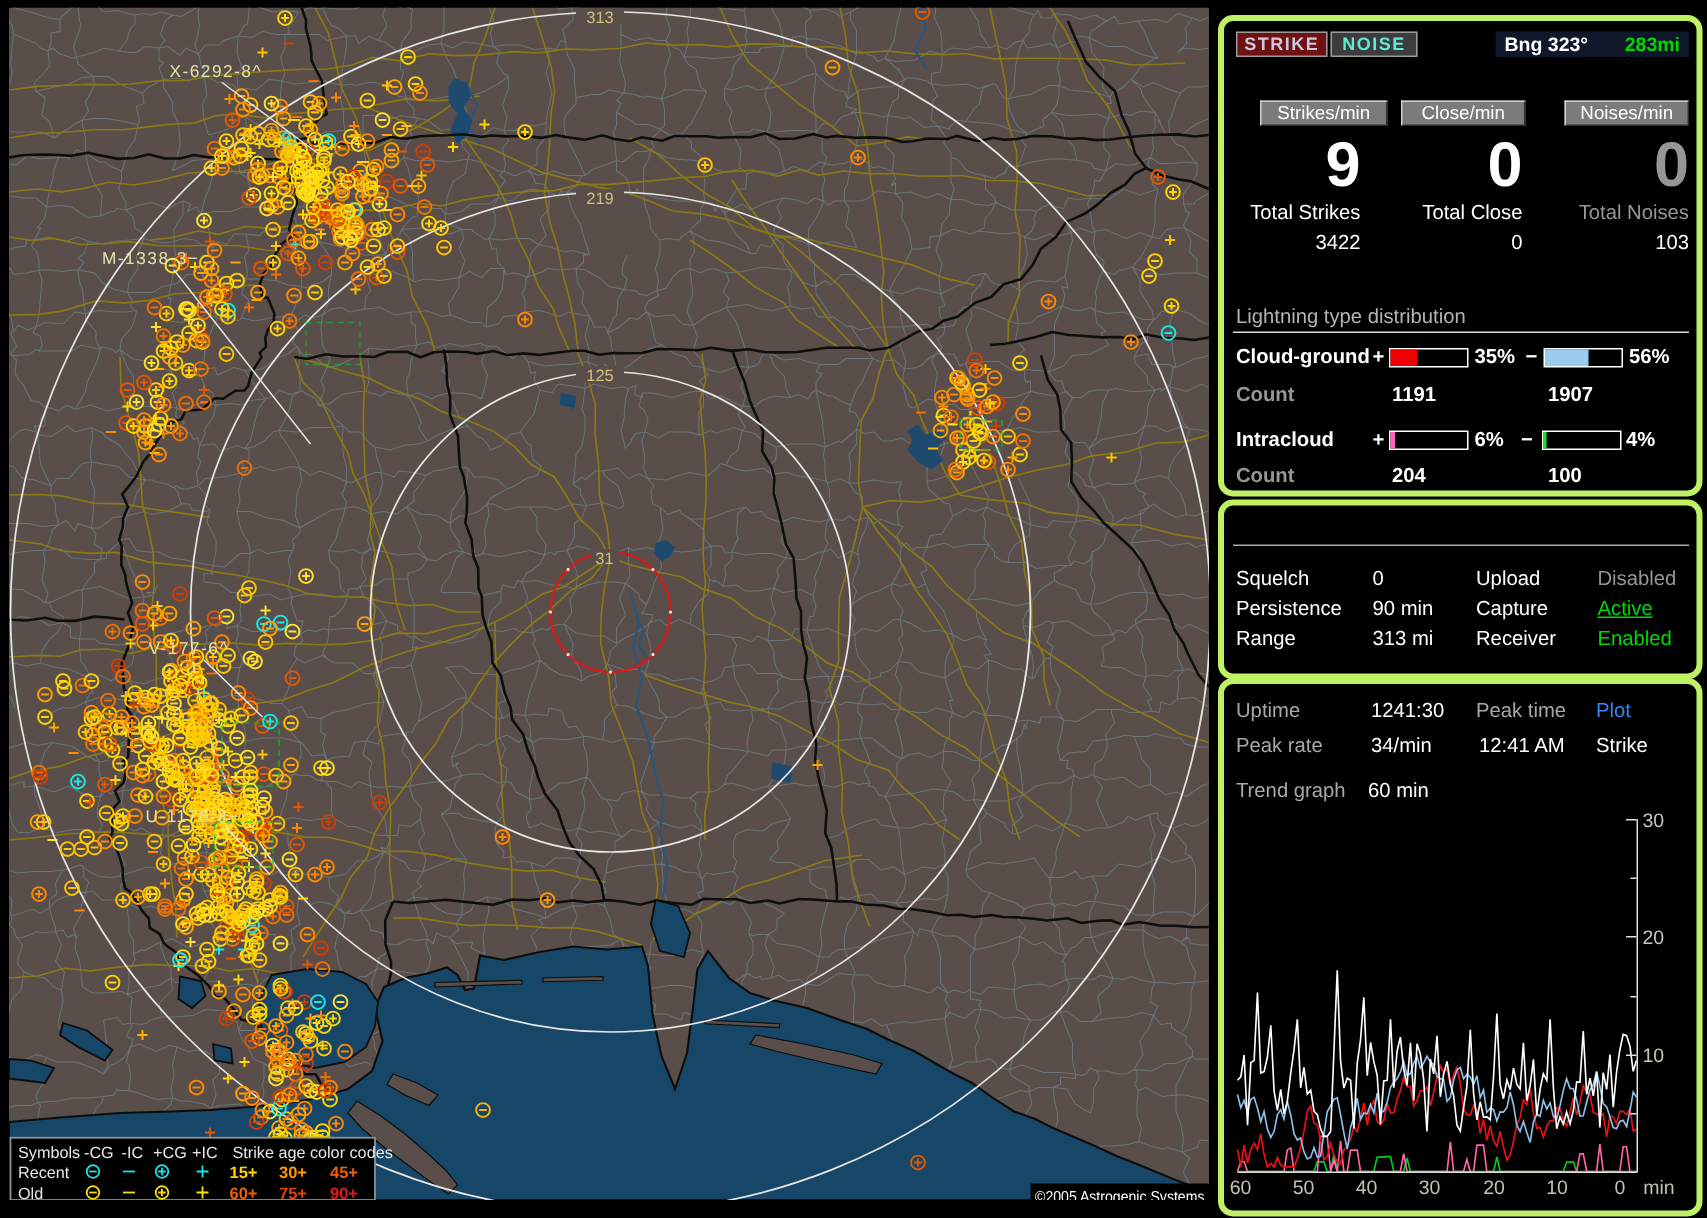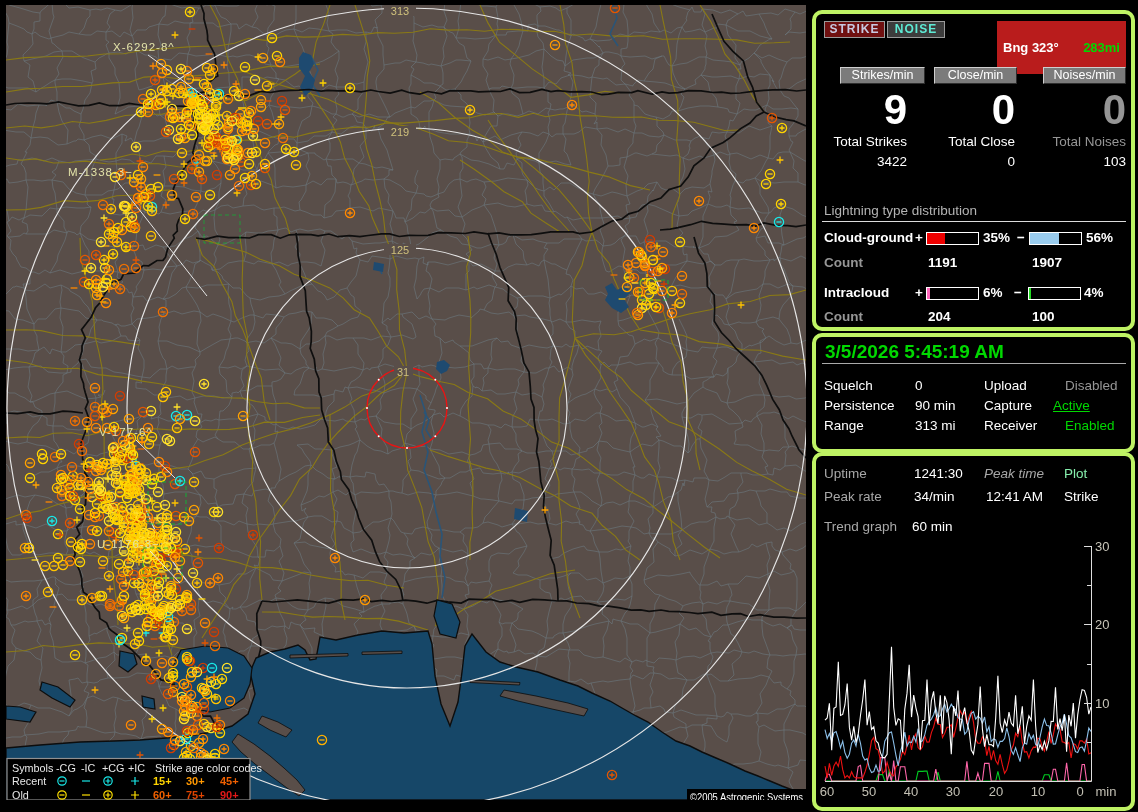--- a/index.html
+++ b/index.html
@@ -3746,21 +3746,21 @@
 </g>
 <g>
 <rect x="687" y="789" width="119" height="16" fill="#000"></rect>
 <text x="690" y="801" font-size="10.6" fill="#fff" textLength="113" lengthAdjust="spacingAndGlyphs">©2005 Astrogenic Systems</text>
 </g>
 </svg>
 
 <div class="panel" style="top:10px;height:313px;">
   <div class="abs" style="left:8px;top:7px;width:59px;height:15px;background:#701010;border:1px solid #9a9a9a;color:#c8c8e0;font-weight:bold;font-size:12px;letter-spacing:1px;text-align:center;line-height:15px;">STRIKE</div>
   <div class="abs" style="left:71px;top:7px;width:56px;height:15px;background:#3c3c3c;border:1px solid #9a9a9a;color:#5eead4;font-weight:bold;font-size:12px;letter-spacing:1px;text-align:center;line-height:15px;">NOISE</div>
-  <div class="abs" style="left:181px;top:7px;width:117px;height:17px;background:#b91c1c;font-weight:bold;font-size:13px;padding:18px 6px;line-height:17px;">Bng 323°<span class="green" style="float:right">283mi</span></div>
+  <div class="abs" style="left:181px;top:7px;width:117px;height:17px;background:#0f172a;font-weight:bold;font-size:13px;padding:0 6px;line-height:17px;">Bng 323°<span class="green" style="float:right">283mi</span></div>
   <div class="btn3d" style="left:24px;top:53px;width:83px;text-align:center;">Strikes/min</div>
   <div class="btn3d" style="left:118px;top:53px;width:81px;">Close/min</div>
   <div class="btn3d" style="left:227px;top:53px;width:81px;">Noises/min</div>
   <div class="abs b" style="top:72px;right:224px;font-size:42px;">9</div>
   <div class="abs b" style="top:72px;right:116px;font-size:42px;">0</div>
   <div class="abs b gray" style="top:72px;right:5px;font-size:42px;">0</div>
   <div class="abs" style="top:120px;right:224px;">Total Strikes</div>
   <div class="abs" style="top:120px;right:116px;">Total Close</div>
   <div class="abs gray" style="top:120px;right:5px;">Total Noises</div>
   <div class="abs" style="top:140px;right:224px;">3422</div>
@@ -3792,41 +3792,40 @@
   <div class="bar" style="left:212px;top:273px;">
       <div style="width:4%;background:#22dd22;"></div>
     </div>
   <div class="abs b" style="left:268px;top:271px;">4%</div>
   <div class="abs b gray" style="left:8px;top:295px;">Count</div>
   <div class="abs b" style="left:112px;top:295px;">204</div>
   <div class="abs b" style="left:216px;top:295px;">100</div>
 </div>
 
 <div class="panel" style="top:333px;height:112px;">
-  <div class="abs b green" style="left:9px;top:4px;font-size:19px;">3/5/2026 5:45:19 AM</div>
   <div class="abs" style="left:6px;top:26px;width:304px;border-top:1px solid #aaa;"></div>
   <div class="abs" style="left:8px;top:41px;">Squelch</div>
     <div class="abs" style="left:99px;top:41px;">0</div>
   <div class="abs" style="left:168px;top:41px;">Upload</div>
     <div class="abs gray" style="left:249px;top:41px;">Disabled</div>
   <div class="abs" style="left:8px;top:61px;">Persistence</div>
     <div class="abs" style="left:99px;top:61px;">90 min</div>
   <div class="abs" style="left:168px;top:61px;">Capture</div>
-    <div class="abs green" style="left:237px;top:61px;text-decoration:underline;">Active</div>
+    <div class="abs green" style="left:249px;top:61px;text-decoration:underline;">Active</div>
   <div class="abs" style="left:8px;top:81px;">Range</div>
     <div class="abs" style="left:99px;top:81px;">313 mi</div>
   <div class="abs" style="left:168px;top:81px;">Receiver</div>
     <div class="abs green" style="left:249px;top:81px;">Enabled</div>
 </div>
 
 <div class="panel" style="top:452px;height:351px;">
   <div class="abs lgray" style="left:8px;top:10px;">Uptime</div>
     <div class="abs" style="left:98px;top:10px;">1241:30</div>
-  <div class="abs lgray" style="left:168px;top:10px;font-style:italic;">Peak time</div>
-    <div class="abs" style="left:248px;top:10px;color:#86efac;">Plot</div>
+  <div class="abs lgray" style="left:168px;top:10px;">Peak time</div>
+    <div class="abs" style="left:248px;top:10px;color:#3b82f6;">Plot</div>
   <div class="abs lgray" style="left:8px;top:33px;">Peak rate</div>
     <div class="abs" style="left:98px;top:33px;">34/min</div>
   <div class="abs" style="left:170px;top:33px;">12:41 AM</div>
     <div class="abs" style="left:248px;top:33px;">Strike</div>
   <div class="abs lgray" style="left:8px;top:63px;">Trend graph</div>
     <div class="abs" style="left:96px;top:63px;">60 min</div>
   <svg class="abs" style="left:0;top:85px;" width="315" height="262" font-family="Liberation Sans, sans-serif">
     <polyline fill="none" stroke="#00cc22" stroke-width="1.1" points="9.0,240.0 11.2,240.0 13.4,240.0 15.7,240.0 17.9,240.0 20.1,240.0 22.3,240.0 24.5,240.0 26.7,240.0 28.9,240.0 31.2,240.0 33.4,240.0 35.6,240.0 37.8,240.0 40.0,240.0 42.2,240.0 44.5,240.0 46.7,240.0 48.9,240.0 51.1,240.0 53.3,240.0 55.5,240.0 57.8,240.0 60.0,240.0 62.2,233.6 64.4,233.6 66.6,233.6 68.8,240.0 71.1,240.0 73.3,228.4 75.5,240.0 77.7,240.0 79.9,240.0 82.2,240.0 84.4,240.0 86.6,240.0 88.8,240.0 91.0,240.0 93.2,240.0 95.5,240.0 97.7,240.0 99.9,240.0 102.1,230.4 104.3,230.4 106.5,230.4 108.8,230.1 111.0,230.1 113.2,240.0 115.4,240.0 117.6,240.0 119.8,240.0 122.0,231.2 124.3,240.0 126.5,240.0 128.7,240.0 130.9,240.0 133.1,240.0 135.3,240.0 137.6,240.0 139.8,240.0 142.0,240.0 144.2,240.0 146.4,240.0 148.7,240.0 150.9,240.0 153.1,240.0 155.3,240.0 157.5,240.0 159.7,240.0 161.9,240.0 164.2,240.0 166.4,240.0 168.6,240.0 170.8,240.0 173.0,240.0 175.2,240.0 177.5,240.0 179.7,240.0 181.9,230.3 184.1,240.0 186.3,240.0 188.6,240.0 190.8,240.0 193.0,240.0 195.2,240.0 197.4,240.0 199.6,240.0 201.8,240.0 204.1,240.0 206.3,240.0 208.5,240.0 210.7,240.0 212.9,240.0 215.2,240.0 217.4,240.0 219.6,240.0 221.8,240.0 224.0,240.0 226.2,240.0 228.4,233.7 230.7,233.7 232.9,233.7 235.1,240.0 237.3,240.0 239.5,240.0 241.8,240.0 244.0,240.0 246.2,240.0 248.4,240.0 250.6,240.0 252.8,240.0 255.1,240.0 257.3,240.0 259.5,240.0 261.7,240.0 263.9,240.0 266.1,240.0 268.4,240.0 270.6,240.0 272.8,240.0 275.0,240.0"></polyline>
       <polyline fill="none" stroke="#ff66aa" stroke-width="1.1" points="9.0,240.0 11.2,233.3 13.4,233.3 15.7,240.0 17.9,240.0 20.1,240.0 22.3,240.0 24.5,240.0 26.7,240.0 28.9,240.0 31.2,240.0 33.4,240.0 35.6,240.0 37.8,240.0 40.0,240.0 42.2,225.6 44.5,224.3 46.7,240.0 48.9,240.0 51.1,240.0 53.3,240.0 55.5,240.0 57.8,240.0 60.0,240.0 62.2,240.0 64.4,216.6 66.6,216.6 68.8,216.6 71.1,240.0 73.3,232.5 75.5,240.0 77.7,219.6 79.9,240.0 82.2,240.0 84.4,225.7 86.6,225.7 88.8,225.7 91.0,240.0 93.2,240.0 95.5,240.0 97.7,240.0 99.9,240.0 102.1,240.0 104.3,240.0 106.5,240.0 108.8,240.0 111.0,240.0 113.2,240.0 115.4,240.0 117.6,240.0 119.8,228.1 122.0,240.0 124.3,240.0 126.5,240.0 128.7,240.0 130.9,240.0 133.1,240.0 135.3,240.0 137.6,240.0 139.8,240.0 142.0,240.0 144.2,240.0 146.4,240.0 148.7,240.0 150.9,220.2 153.1,240.0 155.3,240.0 157.5,240.0 159.7,240.0 161.9,232.0 164.2,240.0 166.4,240.0 168.6,222.4 170.8,222.4 173.0,222.4 175.2,240.0 177.5,240.0 179.7,240.0 181.9,240.0 184.1,240.0 186.3,240.0 188.6,240.0 190.8,240.0 193.0,240.0 195.2,240.0 197.4,240.0 199.6,240.0 201.8,240.0 204.1,240.0 206.3,240.0 208.5,240.0 210.7,240.0 212.9,240.0 215.2,240.0 217.4,240.0 219.6,240.0 221.8,240.0 224.0,240.0 226.2,240.0 228.4,240.0 230.7,240.0 232.9,240.0 235.1,240.0 237.3,228.2 239.5,228.2 241.8,240.0 244.0,240.0 246.2,240.0 248.4,240.0 250.6,221.8 252.8,240.0 255.1,240.0 257.3,240.0 259.5,240.0 261.7,240.0 263.9,240.0 266.1,223.5 268.4,223.5 270.6,240.0 272.8,240.0 275.0,240.0"></polyline>
       <polyline fill="none" stroke="#ee1111" stroke-width="1.1" points="9.0,225.1 11.2,236.9 13.4,222.4 15.7,234.3 17.9,225.0 20.1,221.1 22.3,225.4 24.5,215.0 26.7,228.7 28.9,236.9 31.2,234.6 33.4,236.9 35.6,230.7 37.8,235.6 40.0,236.9 42.2,236.9 44.5,236.9 46.7,236.9 48.9,231.3 51.1,224.0 53.3,213.3 55.5,199.8 57.8,196.4 60.0,207.6 62.2,209.1 64.4,219.0 66.6,232.3 68.8,230.2 71.1,221.3 73.3,229.4 75.5,233.5 77.7,234.9 79.9,225.8 82.2,223.3 84.4,218.3 86.6,210.0 88.8,213.5 91.0,204.9 93.2,194.2 95.5,209.0 97.7,197.0 99.9,192.8 102.1,206.6 104.3,208.9 106.5,205.8 108.8,194.9 111.0,201.1 113.2,200.9 115.4,191.6 117.6,186.1 119.8,177.1 122.0,183.5 124.3,183.5 126.5,196.5 128.7,192.4 130.9,186.2 133.1,186.0 135.3,183.7 137.6,196.4 139.8,187.2 142.0,177.0 144.2,169.8 146.4,174.0 148.7,171.3 150.9,182.8 153.1,175.3 155.3,170.5 157.5,181.3 159.7,198.2 161.9,202.1 164.2,202.2 166.4,195.9 168.6,198.8 170.8,214.7 173.0,205.3 175.2,219.2 177.5,209.4 179.7,219.5 181.9,223.3 184.1,213.3 186.3,223.7 188.6,232.3 190.8,228.9 193.0,219.9 195.2,208.9 197.4,204.0 199.6,192.3 201.8,195.6 204.1,185.0 206.3,201.2 208.5,211.1 210.7,210.6 212.9,217.0 215.2,209.7 217.4,206.1 219.6,206.4 221.8,197.3 224.0,197.9 226.2,205.6 228.4,210.1 230.7,200.4 232.9,190.6 235.1,202.4 237.3,193.7 239.5,182.9 241.8,186.7 244.0,188.4 246.2,200.8 248.4,201.5 250.6,203.1 252.8,201.5 255.1,217.0 257.3,202.6 259.5,203.7 261.7,207.9 263.9,199.9 266.1,199.9 268.4,202.1 270.6,198.1 272.8,213.0 275.0,211.8"></polyline>

